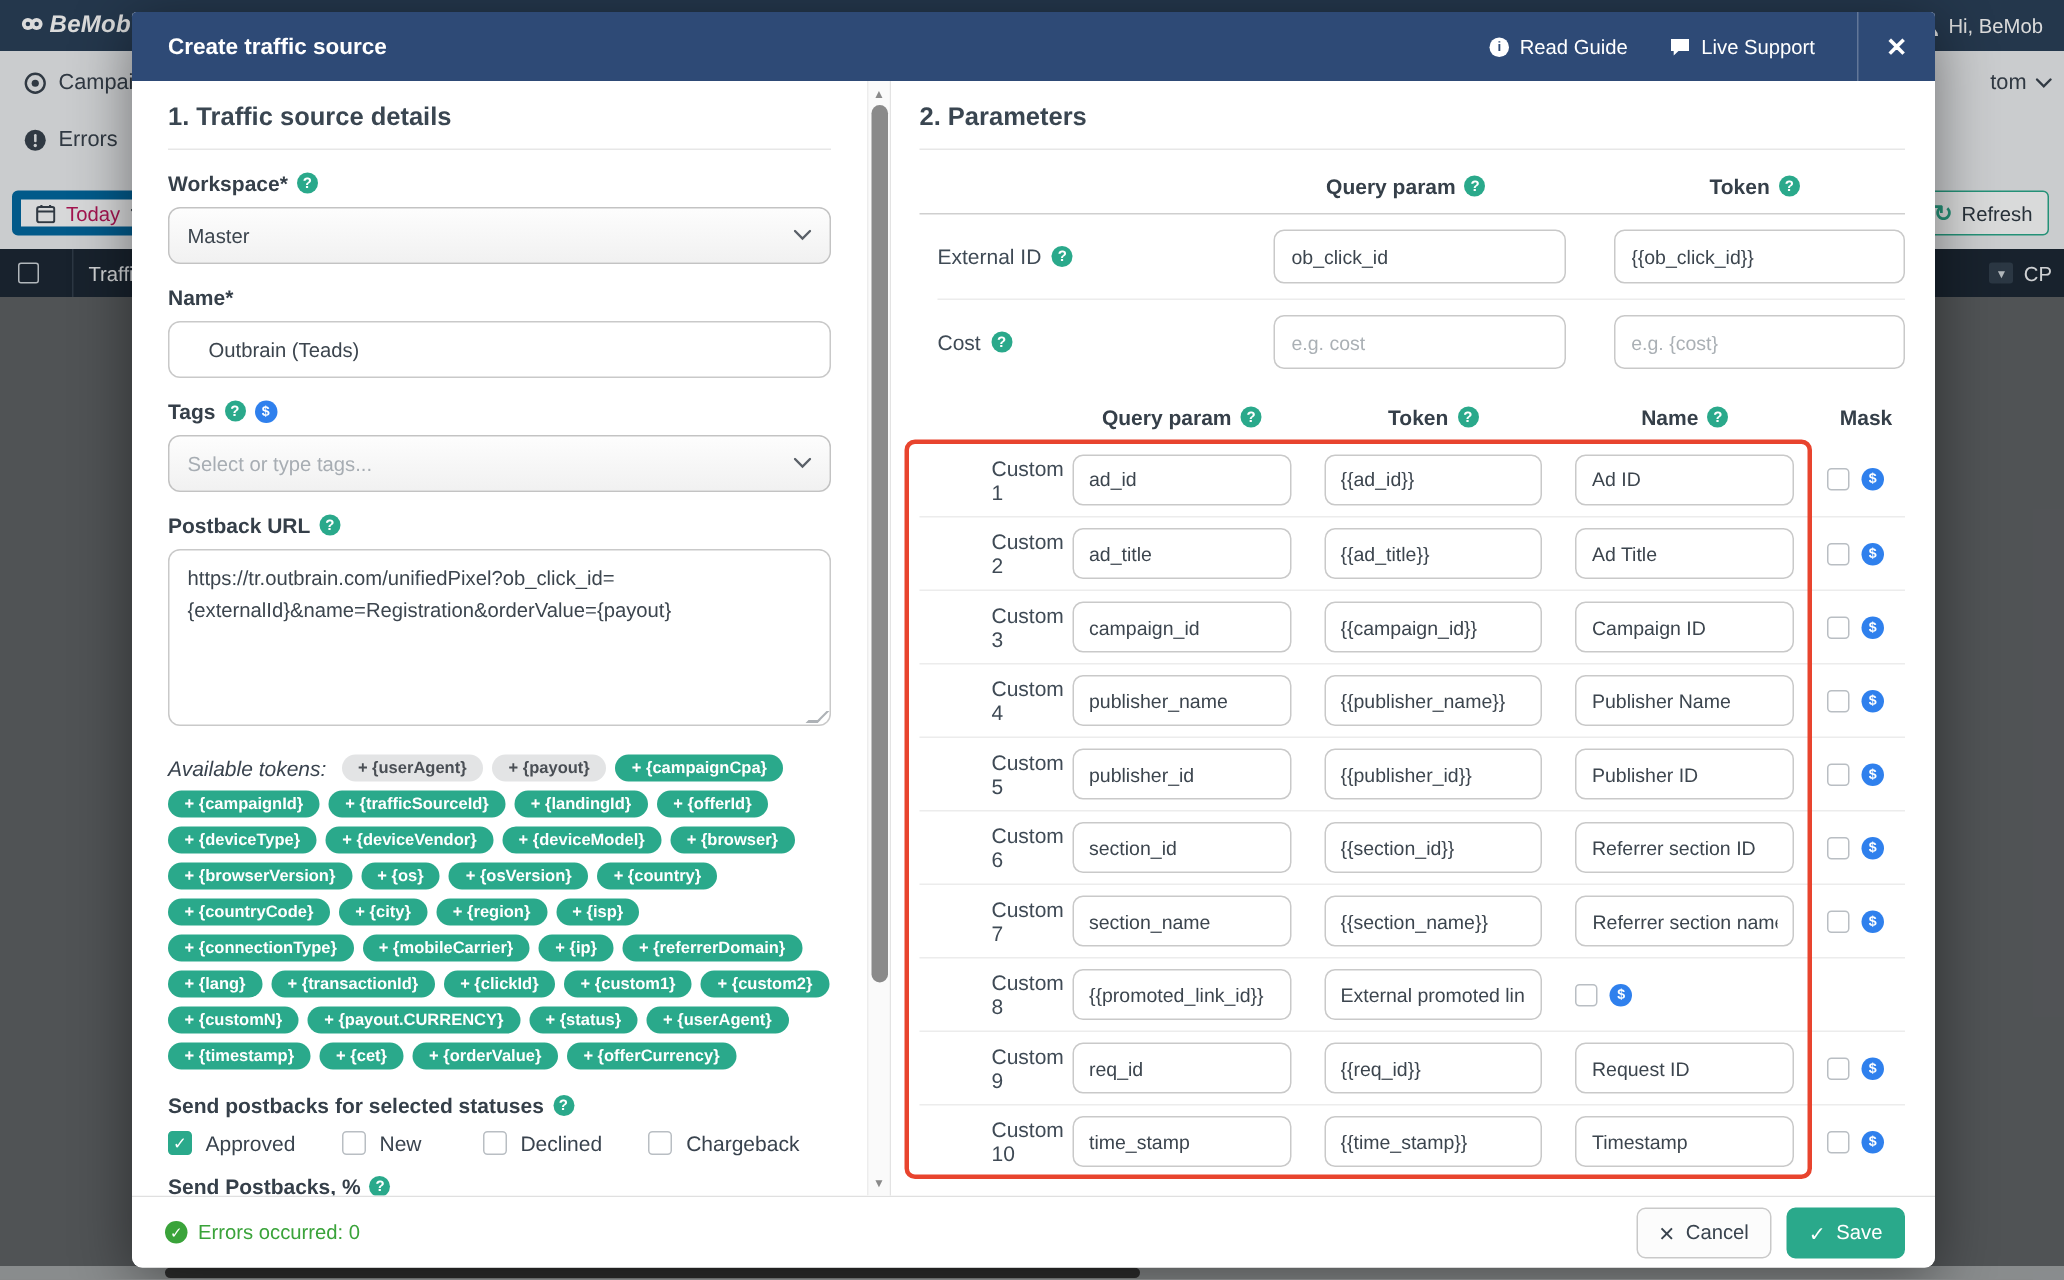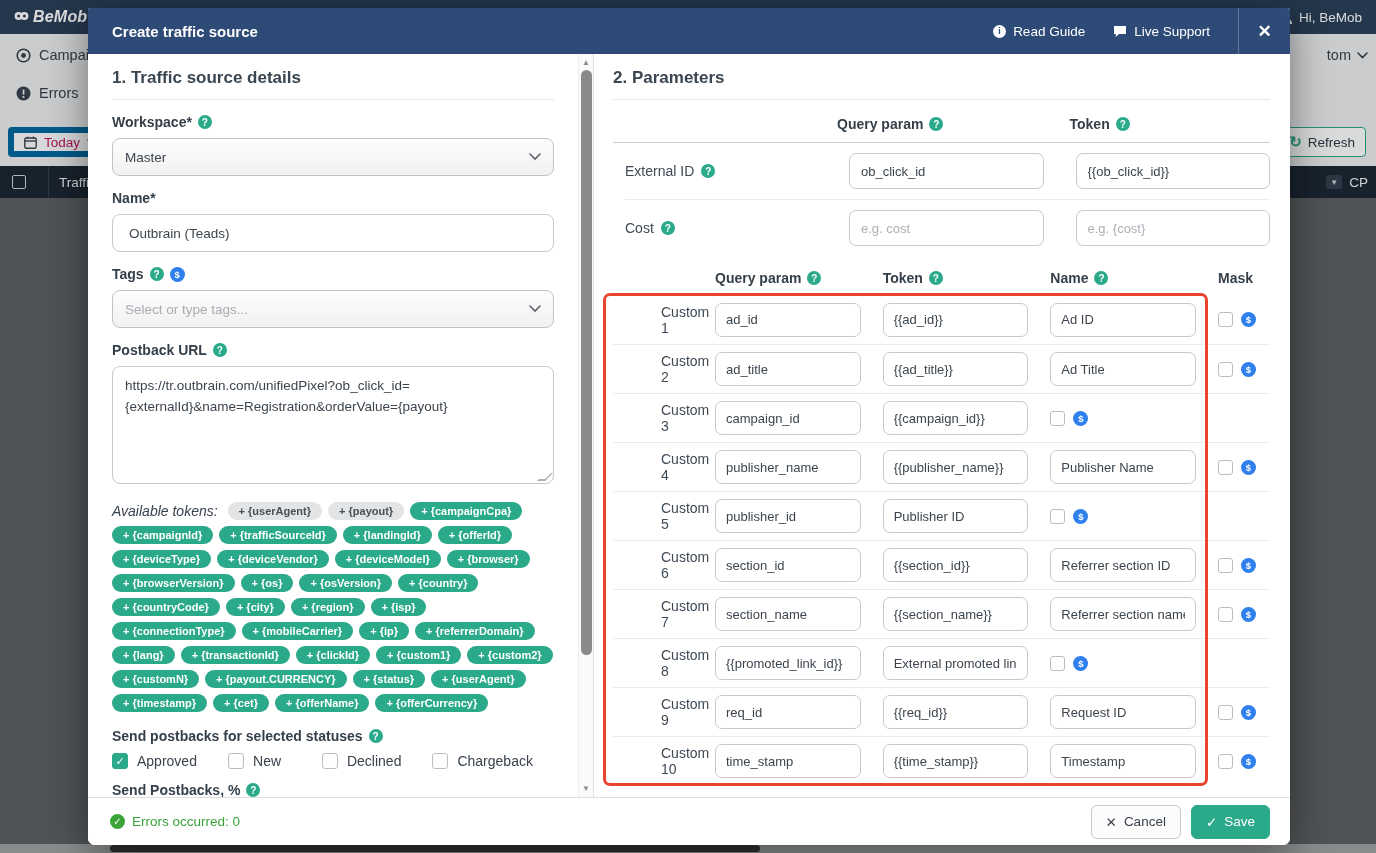--- a/index.html
+++ b/index.html
@@ -43,38 +43,38 @@
   .v-arrow { position:absolute; left:0; width:100%; text-align:center; color:#8a8a8a; font-size:8px; }
   .v-arrow.up { top:4px; } .v-arrow.down { bottom:4px; }
   .v-thumb { position:absolute; left:2px; width:11px; top:16px; height:585px; background:#8a8a8a; border-radius:6px; }
   .section-h { font-size:17px; font-weight:bold; color:#3a4651; padding-bottom:11px; border-bottom:1px solid #e7e7e7; }
   .fld-label { display:flex; align-items:center; gap:6px; font-size:14px; font-weight:bold; color:#353f49; margin:14px 0 8px; }
   .q-icon { width:14px; height:14px; border-radius:50%; background:#2aa98b; color:#fff; font-size:10px; font-weight:bold; display:inline-flex; align-items:center; justify-content:center; flex:0 0 auto; }
   .d-icon { width:15px; height:15px; border-radius:50%; background:#2f80ed; color:#fff; font-size:9.5px; font-weight:bold; display:inline-flex; align-items:center; justify-content:center; flex:0 0 auto; }
   .selectbox { height:38px; border:1px solid #c3c3c3; border-radius:8px; background:linear-gradient(#fdfdfd,#f1f1f1); display:flex; align-items:center; padding:0 12px; font-size:13.5px; color:#3c454e; cursor:pointer; }
   .selectbox .chev { margin-left:auto; }
   .selectbox.placeholder { color:#a7adb3; }
-  .text-input { width:100%; height:38px; border:1px solid #c9c9c9; border-radius:8px; padding:0 16px; font-size:13.5px; color:#3c454e; font-family:"Liberation Sans", sans-serif; background:#fff; }
+  .text-input { width:100%; height:38px; border:1px solid #c9c9c9; border-radius:8px; padding:0 26px; font-size:13.5px; color:#3c454e; font-family:"Liberation Sans", sans-serif; background:#fff; }
   .ta-wrap { position:relative; }
   textarea.postback { width:100%; height:118px; border:1px solid #c9c9c9; border-radius:8px; padding:9px 12px; font-size:13.5px; line-height:1.55; color:#3c454e; resize:none; font-family:"Liberation Sans", sans-serif; }
   .ta-corner { position:absolute; right:5px; bottom:7px; width:8px; height:8px; border-right:2px solid #9aa0a5; border-bottom:2px solid #9aa0a5; transform:skew(-45deg) rotate(0deg); opacity:.8; }
   .tokens-wrap { display:flex; flex-wrap:wrap; gap:6px 6px; margin-top:14px; align-items:center; }
   .tokens-caption { font-style:italic; font-size:14px; color:#39434e; margin-right:4px; }
   .chip { background:#2aa98b; color:#fff; border-radius:11px; padding:3px 11px; font-size:11px; font-weight:bold; cursor:pointer; white-space:nowrap; }
   .chip-muted { background:#e3e4e5; color:#4a4f55; }
   .statuses { display:grid; grid-template-columns:1.05fr .85fr 1fr 1.1fr; margin-top:9px; }
   .status-item { display:flex; align-items:center; gap:9px; font-size:14px; color:#39434e; }
   .cbox { width:16px; height:16px; border:1.5px solid #b9bec3; border-radius:3px; background:#fff; flex:0 0 auto; display:flex; align-items:center; justify-content:center; font-size:11px; color:#fff; cursor:pointer; }
   .cbox.checked { background:#2aa98b; border-color:#2aa98b; }
 
   
   .pane-right { flex:1 1 auto; border-left:1px solid #e3e3e3; padding:14px 20px 0 19px; overflow:hidden; }
   .grid-top { display:grid; grid-template-columns:192px 1fr 1fr; column-gap:32px; align-items:center; }
   .grid-top.hdr { padding:16px 0 10px; border-bottom:1px solid #cfcfcf; }
-  .col-h { display:flex; align-items:center; justify-content:flex-start; gap:6px; font-size:14px; font-weight:bold; color:#353f49; }
+  .col-h { display:flex; align-items:center; justify-content:center; gap:6px; font-size:14px; font-weight:bold; color:#353f49; }
   .prow { padding:10px 0;margin-left:12px; }
   .prow + .prow { border-top:1px solid #ececec; }
   .plabel { display:flex; align-items:center; gap:7px; font-size:14px; color:#3f4a55; }
   .p-input { width:100%; height:36px; border:1px solid #c9c9c9; border-radius:7px; padding:0 11px; font-size:13px; color:#3c454e; font-family:"Liberation Sans", sans-serif; }
   .p-input::placeholder { color:#aab0b5; }
   .grid-custom { display:grid; grid-template-columns:80px 1fr 1fr 1fr 52px; column-gap:22px; align-items:center; }
   .grid-custom.hdr { padding:14px 0 9px; }
   .custom-rows { position:relative; }
   .red-frame { position:absolute; left:-10px; right:62px; top:-2px; bottom:-1px; border:3px solid #e8442e; border-radius:7px; pointer-events:none; z-index:3; }
   .c-row { height:49px; }
@@ -286,21 +286,21 @@
             <span class="chip">+ {transactionId}</span>
             <span class="chip">+ {clickId}</span>
             <span class="chip">+ {custom1}</span>
             <span class="chip">+ {custom2}</span>
             <span class="chip">+ {customN}</span>
             <span class="chip">+ {payout.CURRENCY}</span>
             <span class="chip">+ {status}</span>
             <span class="chip">+ {userAgent}</span>
             <span class="chip">+ {timestamp}</span>
             <span class="chip">+ {cet}</span>
-            <span class="chip">+ {offerName}</span>
+            <span class="chip">+ {orderValue}</span>
             <span class="chip">+ {offerCurrency}</span>
           </div>
 
         <div class="fld-label" style="margin-top:16px;">
           <span>Send postbacks for selected statuses</span>
           <span class="q-icon">?</span>
         </div>
         <div class="statuses" id="statuses-wrap">
             <div class="status-item">
               <span class="cbox checked chk-glyph"></span>
@@ -404,38 +404,40 @@
               <input class="c-input" value="Ad Title" style="">
               <div class="mask-cell">
                 <span class="cbox"></span>
                 <span class="d-icon">$</span>
               </div>
             </div>
             <div class="grid-custom c-row">
               <div class="c-label">Custom 3</div>
               <input class="c-input" value="campaign_id" style="">
               <input class="c-input" value="{{campaign_id}}" style="">
+              <input class="c-input" value="Campaign ID" style="">
               <div class="mask-cell">
                 <span class="cbox"></span>
                 <span class="d-icon">$</span>
               </div>
             </div>
             <div class="grid-custom c-row">
               <div class="c-label">Custom 4</div>
               <input class="c-input" value="publisher_name" style="">
               <input class="c-input" value="{{publisher_name}}" style="">
               <input class="c-input" value="Publisher Name" style="">
               <div class="mask-cell">
                 <span class="cbox"></span>
                 <span class="d-icon">$</span>
               </div>
             </div>
             <div class="grid-custom c-row">
               <div class="c-label">Custom 5</div>
               <input class="c-input" value="publisher_id" style="">
+              <input class="c-input" value="{{publisher_id}}" style="">
               <input class="c-input" value="Publisher ID" style="">
               <div class="mask-cell">
                 <span class="cbox"></span>
                 <span class="d-icon">$</span>
               </div>
             </div>
             <div class="grid-custom c-row">
               <div class="c-label">Custom 6</div>
               <input class="c-input" value="section_id" style="">
               <input class="c-input" value="{{section_id}}" style="">

